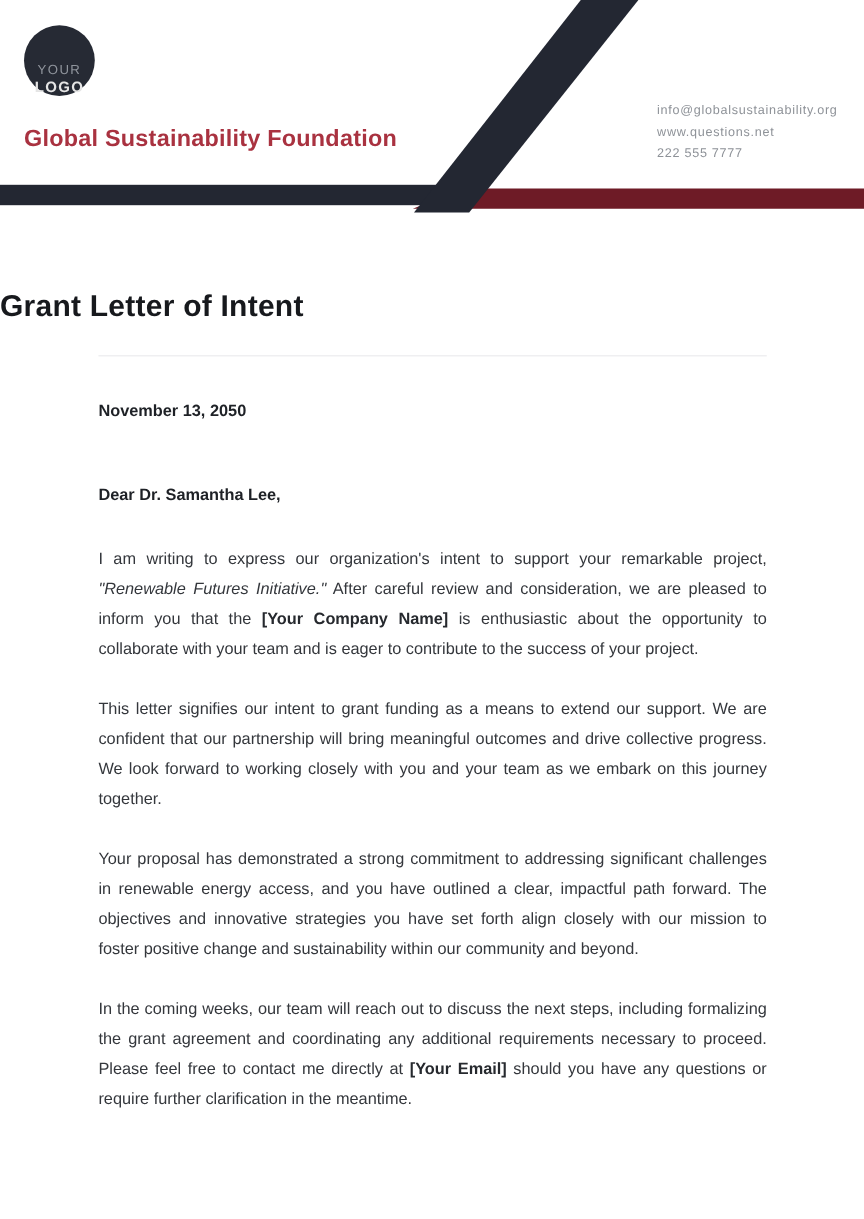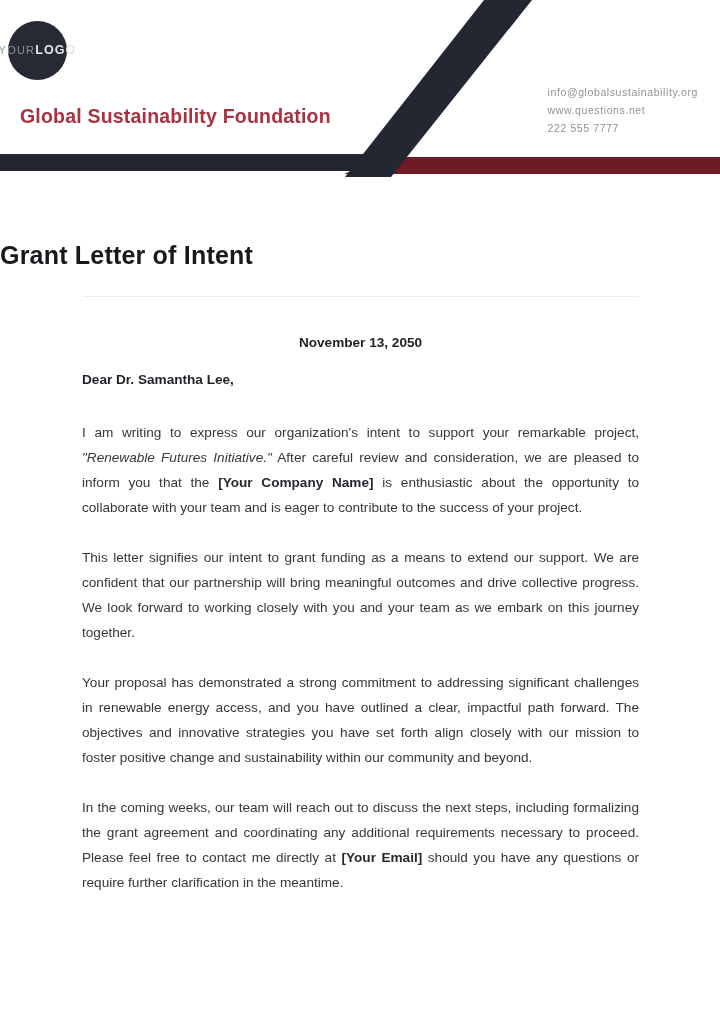--- a/index.html
+++ b/index.html
@@ -13,23 +13,23 @@
     position:relative;width:720px;height:1016px;background:#ffffff;
     margin:0 auto;overflow:hidden;
     font-family:"Liberation Sans","DejaVu Sans",sans-serif;
   }
   
   .header{position:absolute;top:0;left:0;width:720px;height:180px;}
   .header-svg{position:absolute;top:0;left:0;}
   .fill-dark{fill:var(--dark);}
   .fill-maroon{fill:var(--maroon);}
   .logo{
-    position:absolute;left:8px;top:21px;width:59px;height:59px;border-radius:50%;
-    background:var(--logo-bg);display:flex;flex-direction:row;
-    align-items:center;justify-content:center;line-height:1.15;
+    position:absolute;left:20px;top:21px;width:59px;height:59px;border-radius:50%;
+    background:var(--logo-bg);display:flex;flex-direction:column;
+    align-items:center;justify-content:flex-end;line-height:1.15;
   }
   .logo .your{color:var(--logo-your);font-size:11px;letter-spacing:1.2px;font-weight:500;}
   .logo .logotxt{color:#e5e5e5;font-size:12.5px;letter-spacing:1.1px;font-weight:700;}
   .brand{
     position:absolute;left:20px;top:105px;color:var(--brand);
     font-size:19.5px;font-weight:700;letter-spacing:0.2px;
   }
   .contact{
     position:absolute;right:22px;top:83px;text-align:left;
     color:var(--muted);font-size:10.5px;letter-spacing:0.6px;
@@ -39,21 +39,21 @@
   .title{
     position:absolute;top:241px;left:0;width:720px;text-align:left;
     color:var(--heading);font-size:25px;font-weight:700;letter-spacing:0.2px;
   }
   .divider{position:absolute;top:296px;left:82px;width:557px;height:1px;background:var(--divider);}
   .content{
     position:absolute;top:330px;left:82px;width:557px;
     color:var(--text);font-size:13.6px;line-height:25px;
   }
   .content p.meta{font-weight:700;color:#1E2126;}
-  .date{margin-bottom:12px;text-align:center;}
+  .date{margin-bottom:45px;}
   .salutation{margin-bottom:28px;}
   .body-par{text-align:justify;margin-bottom:25px;}
   .body-par span.b{font-weight:700;color:#26292E;}
   .body-par span.i{font-style:italic;}
 </style>
 </head>
 <body>
 
 <div class="page">
 

